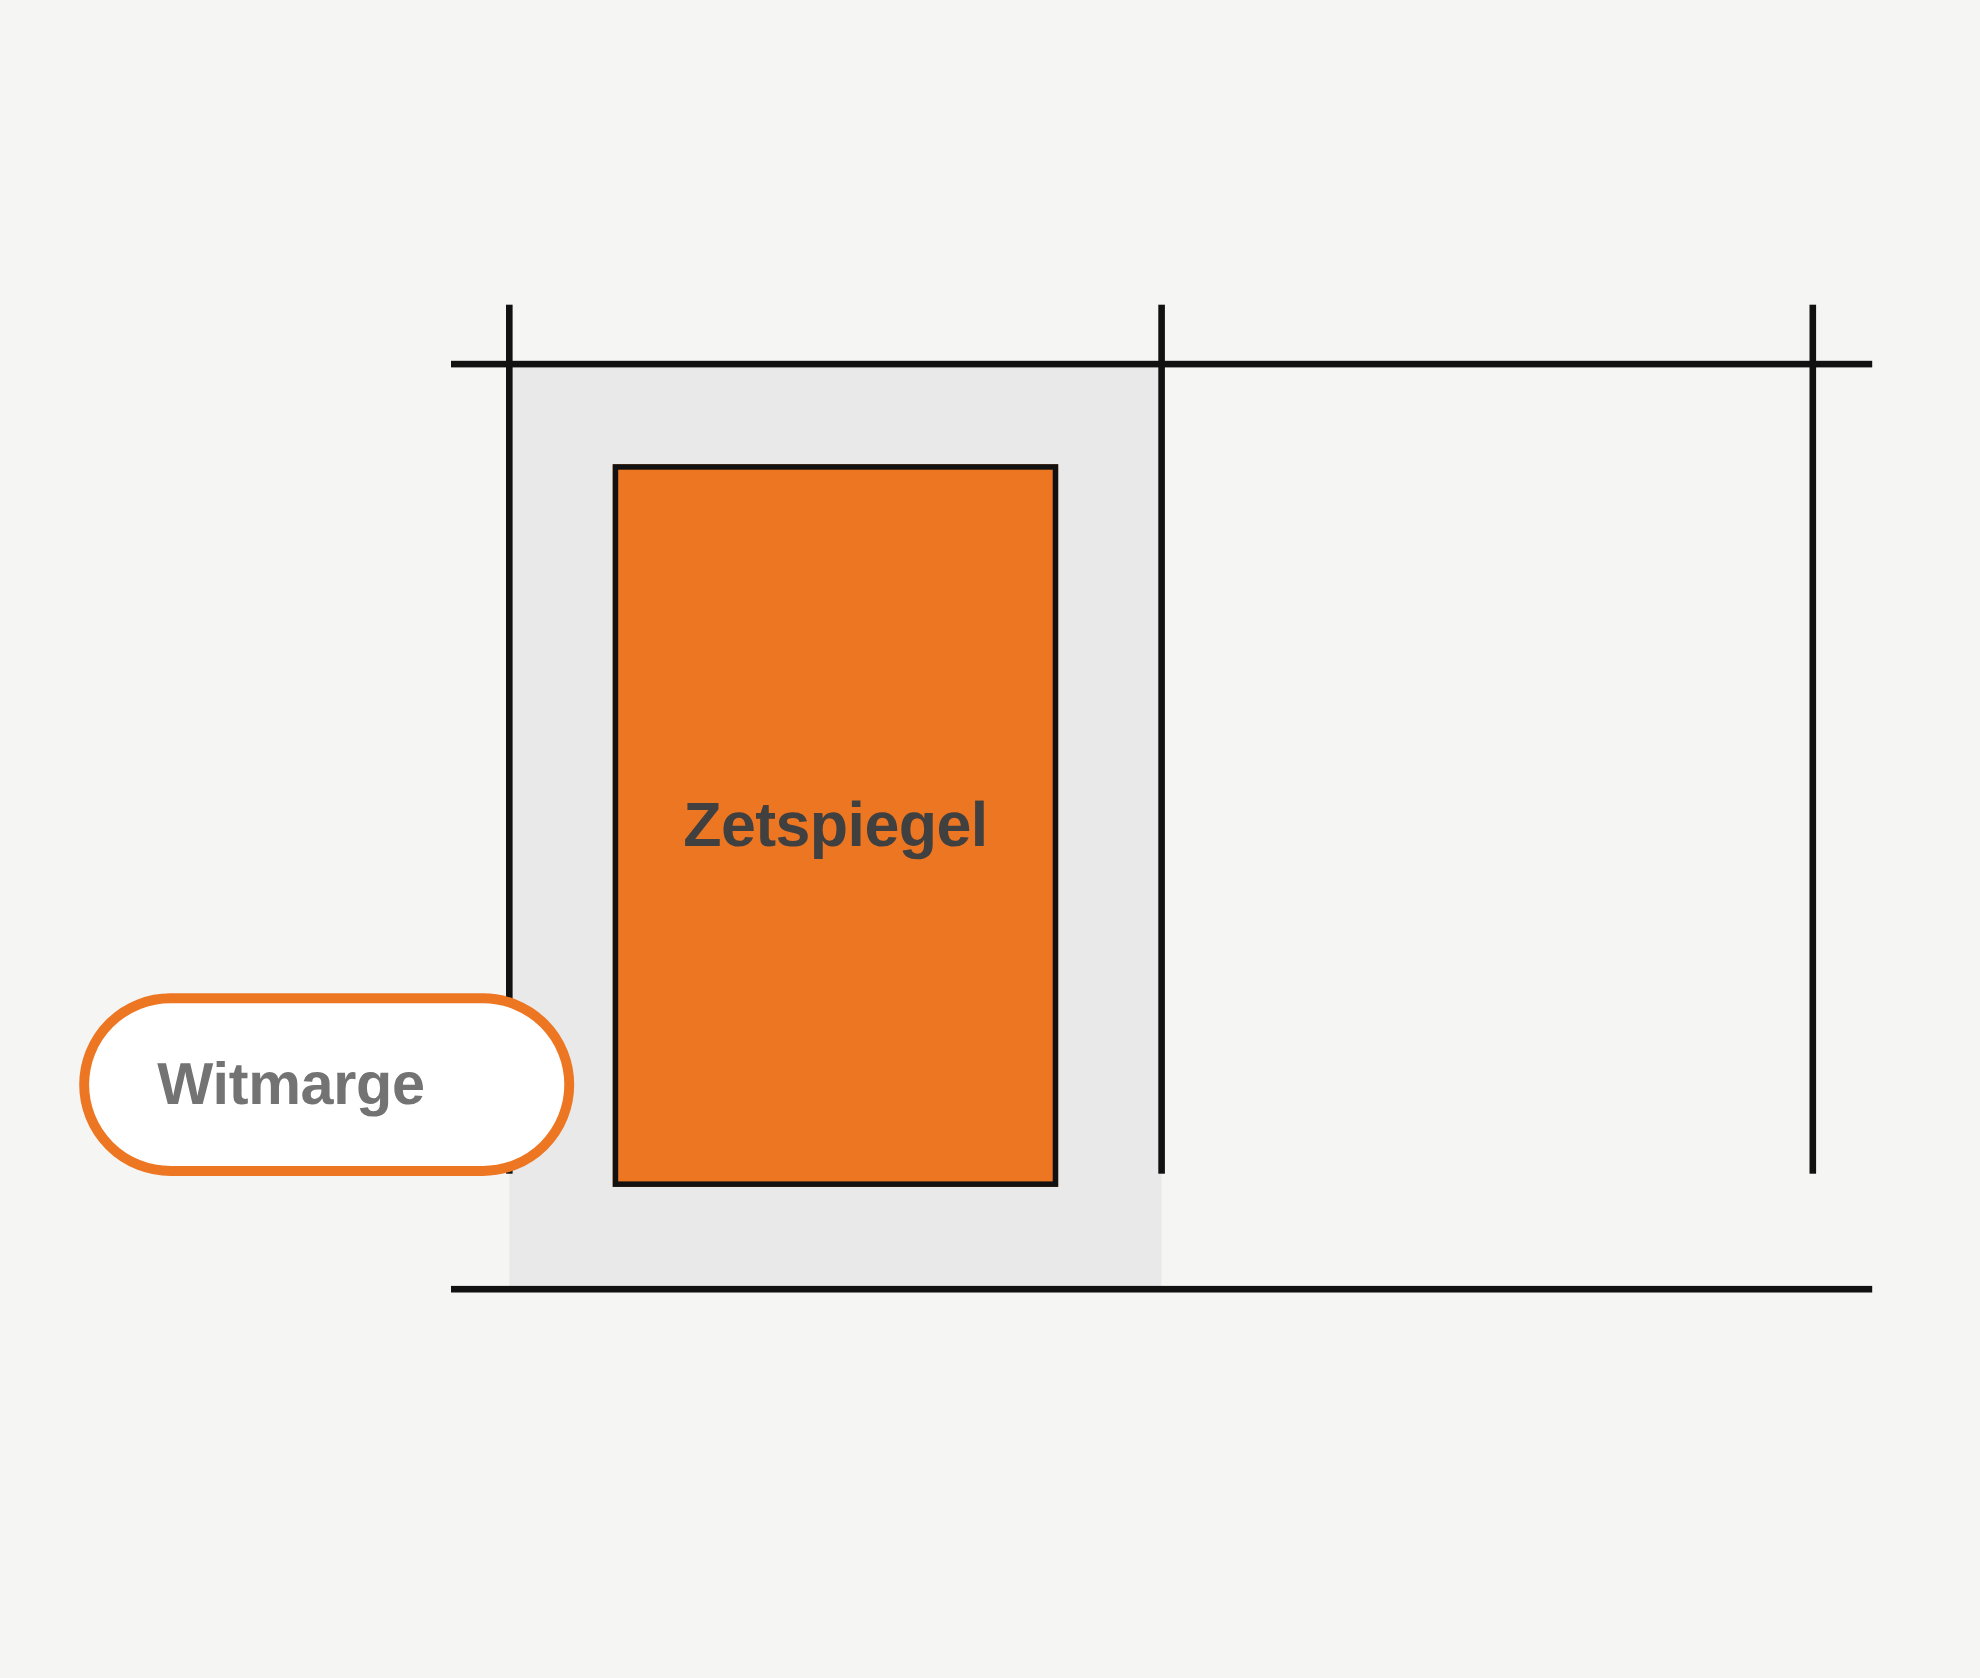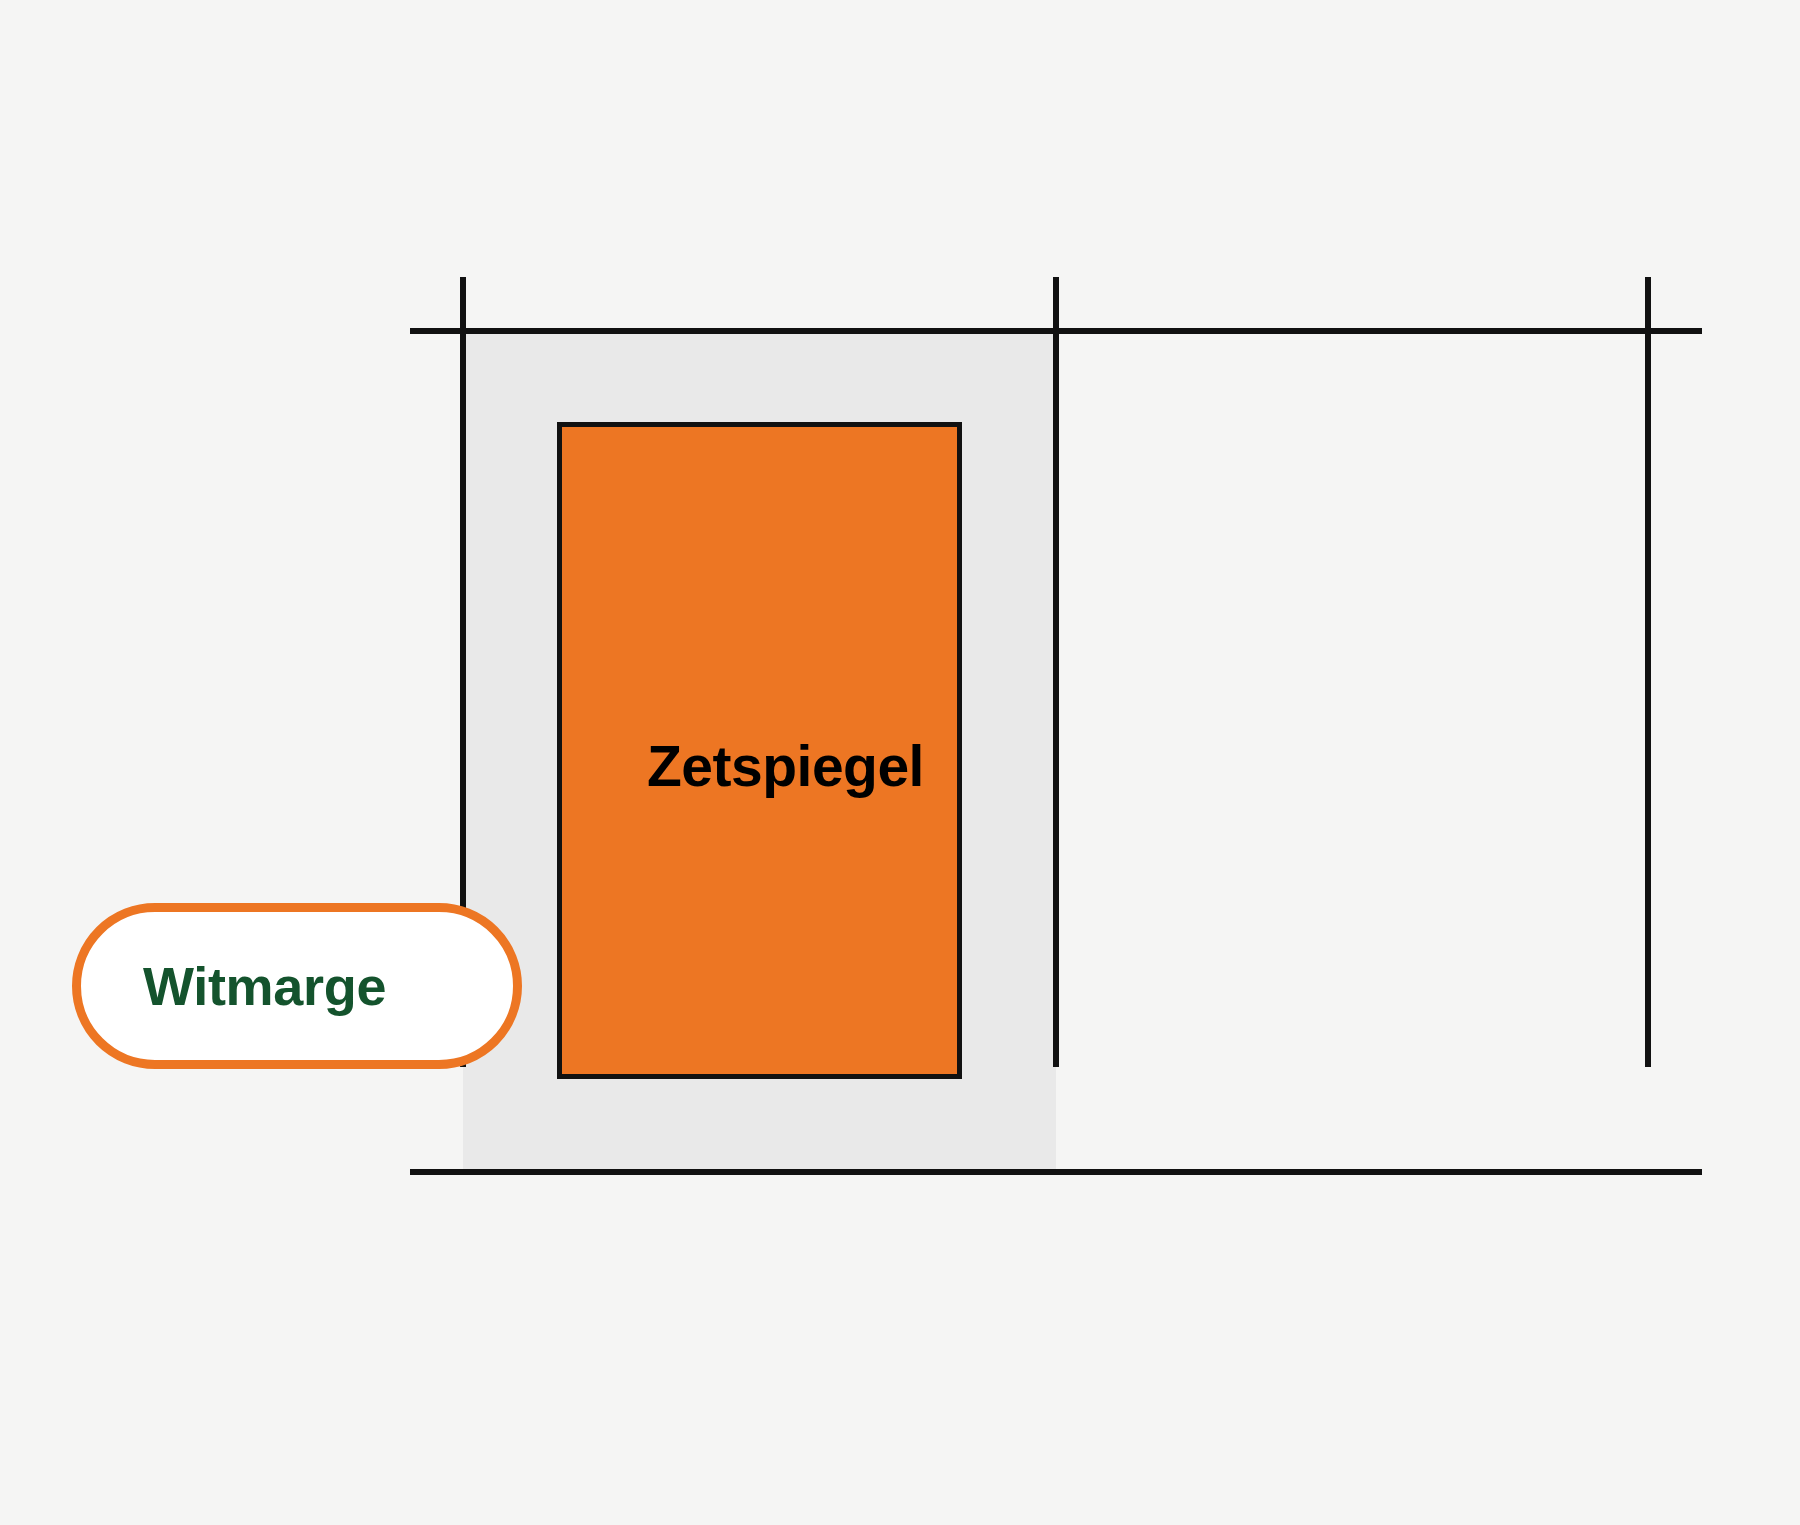--- a/index.html
+++ b/index.html
@@ -59,33 +59,32 @@
     height: 657px;
     background: #ed7623;
     border: 5px solid #111111;
     box-sizing: border-box;
   }
 
   
   .area-label {
     position: absolute;
     left: 0;
-    top: 16px;
+    top: 0;
     width: 100%;
     height: 100%;
     display: flex;
     align-items: center;
     justify-content: center;
-    color: #000000;
+    color: #404040;
     font-weight: 700;
     font-size: 57px;
     letter-spacing: -0.5px;
     line-height: 1;
     user-select: none;
-    padding-left: 26px;
   }
   .area-label.right {
     font-size: 58px;
   }
 
   
   .callout {
     position: absolute;
     left: 72px;
     top: 903px;
@@ -93,21 +92,21 @@
     height: 166px;
     background: #ffffff;
     border: 9px solid #ed7623;
     border-radius: 83px;
     box-sizing: border-box;
     display: flex;
     align-items: center;
     z-index: 5;
   }
   .callout-label {
-    color: #14532d;
+    color: #737373;
     font-weight: 700;
     font-size: 54px;
     line-height: 1;
     padding-left: 62px;
     letter-spacing: -0.3px;
     user-select: none;
   }
 </style>
 </head>
 <body>

